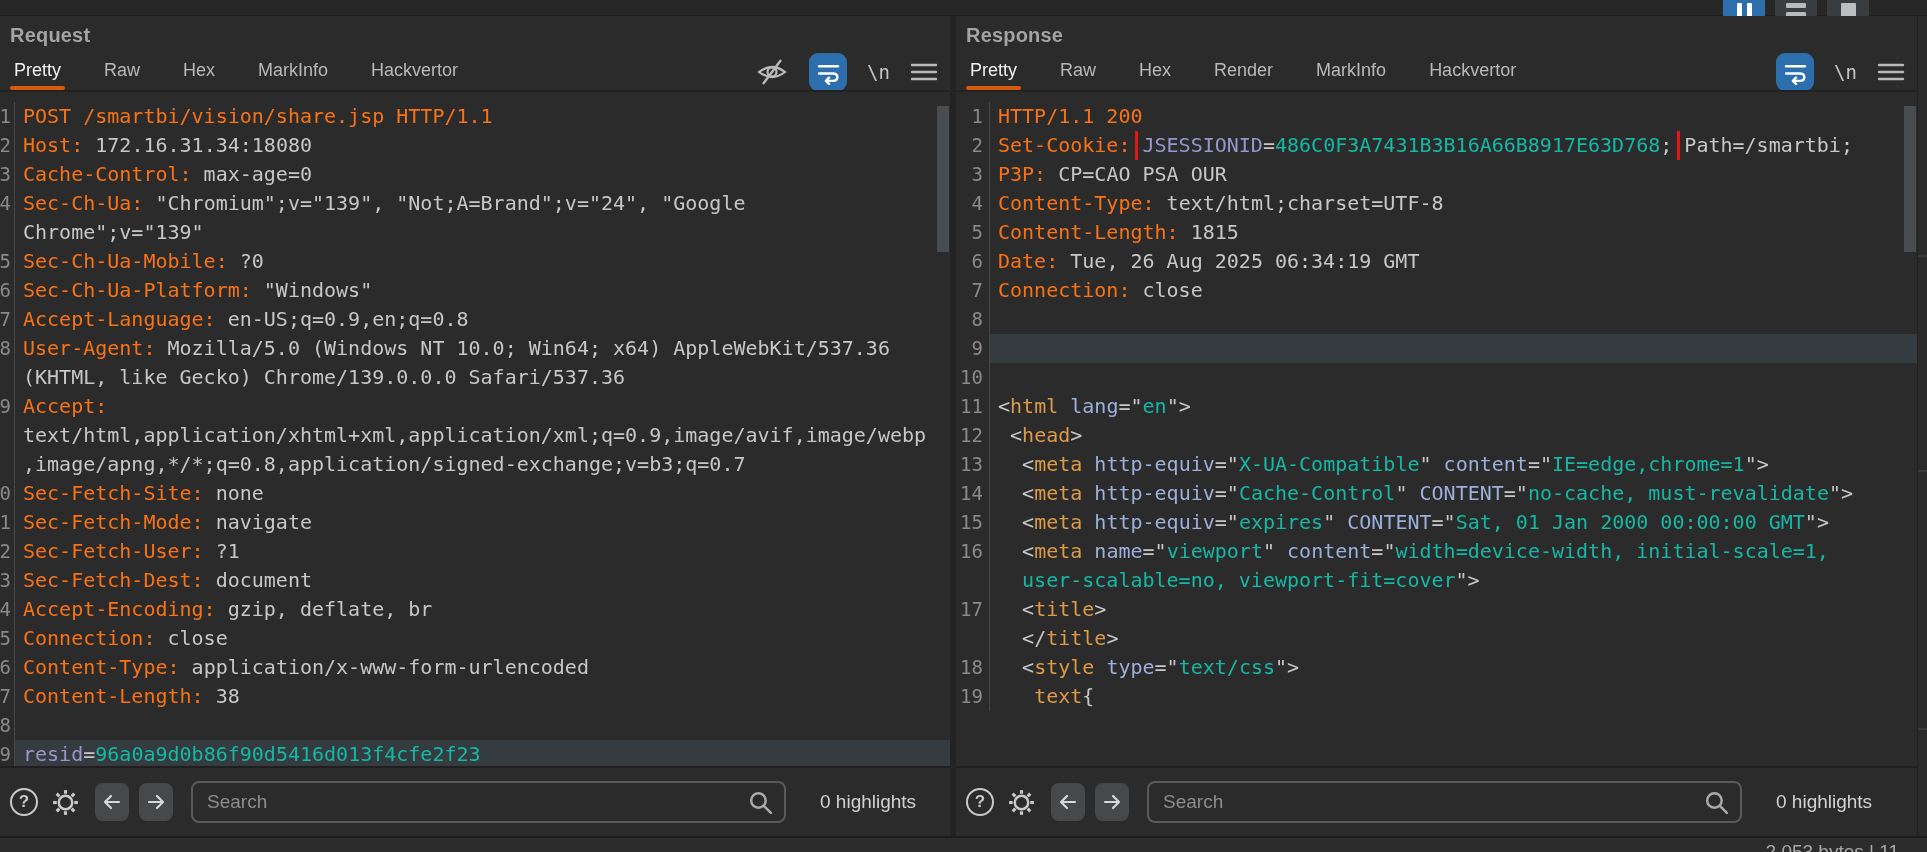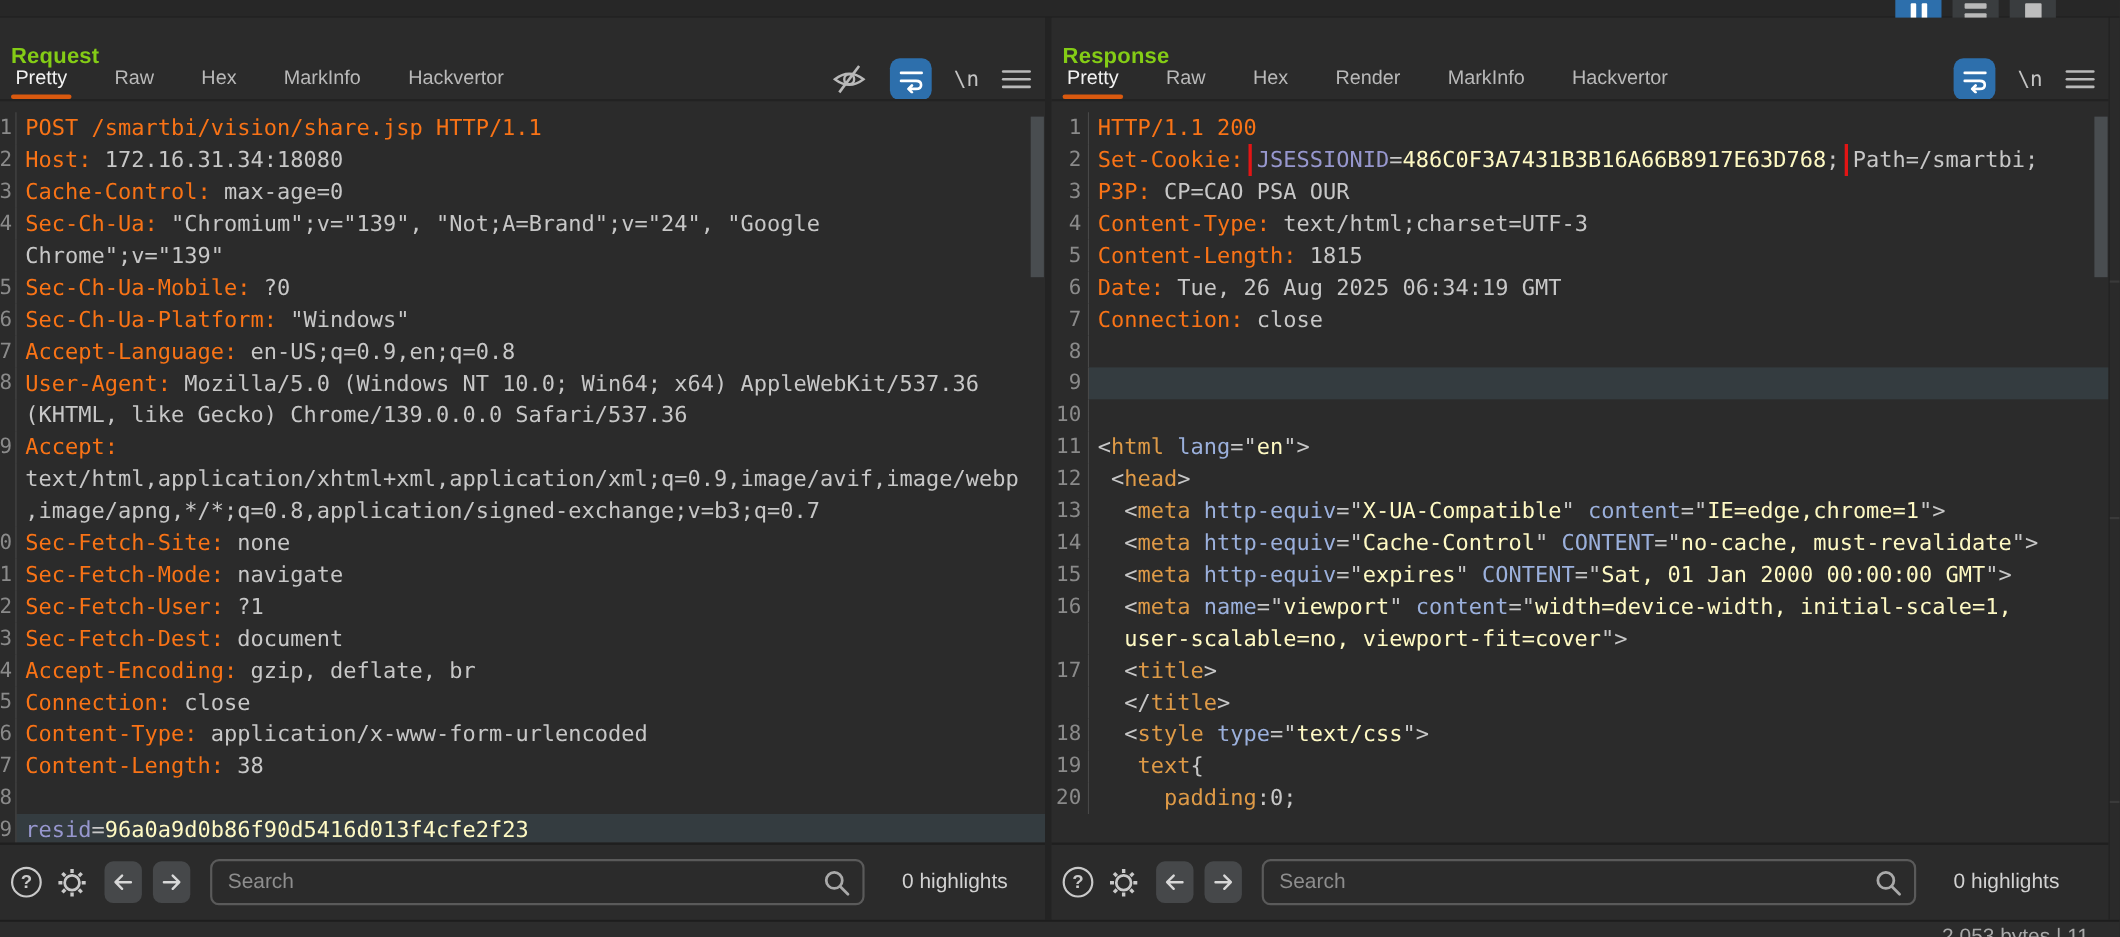--- a/index.html
+++ b/index.html
@@ -22,22 +22,22 @@
   
   .panels { display:flex; height:820px; }
   .panel { position:relative; background:#2b2b2b; }
   #panel-req { width:950px; }
   .vdivider { width:6px; background:#232323; }
   #panel-resp { width:961px; }
   .right-strip { width:10px; background:#2a2a2a; border-left:1px solid #222; position:relative; }
   .right-strip .mark { position:absolute; left:0; right:0; height:2px; background:#3a3a3a; }
 
   .panel-head { height:74px; position:relative; }
-  .panel-title { position:absolute; top:24px; left:10px; font-size:20px; font-weight:bold;
-                 color:#84cc16; letter-spacing:.2px; }
+  .panel-title { position:absolute; top:8px; left:10px; font-size:20px; font-weight:bold;
+                 color:#a3a3a3; letter-spacing:.2px; }
   .tabs-row { position:absolute; bottom:0; left:0; right:0; height:36px; display:flex; align-items:flex-end; }
   .tabs { display:flex; gap:39px; padding-left:12px; align-items:flex-end; }
   .tab { background:none; border:none; color:#b9b9b9; font-size:18px; font-family:inherit;
          padding:0 2px 9px; position:relative; cursor:pointer; }
   .tab.active { color:#f2f2f2; }
   .tab.active::after { content:""; position:absolute; left:-2px; right:-2px; bottom:0;
                        height:4px; background:#d9590f; border-radius:2px; }
   .tools { position:absolute; right:12px; top:0; height:100%; display:flex; align-items:center; gap:20px; }
   .toolbtn { background:none; border:none; padding:0; display:flex; align-items:center;
              justify-content:center; cursor:pointer; }
@@ -54,21 +54,21 @@
   .ln i { position:absolute; top:0; font-style:normal; line-height:29px; white-space:nowrap;
           font-family:"DejaVu Sans Mono", monospace; font-size:19px; color:#8a8a8a; }
   .req-ed .ln i { right:3px; }
   .resp-ed .ln i { right:6px; }
   .codecell { flex:1; padding-left:8px; font-family:"DejaVu Sans Mono", monospace; font-size:20px;
               line-height:29px; white-space:pre; overflow:hidden; }
   .crow.hl .codecell { background:#343c40; }
   .seg-nm { color:#f97316; }
   .seg-vl { color:#c7c7c7; }
   .seg-pn { color:#9797ce; }
-  .seg-gr { color:#fef9c3; }
+  .seg-gr { color:#14b8a6; }
   .seg-tg { color:#de9a47; }
   .seg-at { color:#9bb0dc; }
   .seg-pu { color:#c7c7c7; }
   .redbox { outline:3px solid #e31515; outline-offset:5px; }
   .vscroll { position:absolute; top:0; right:0; width:14px; bottom:0; }
   .vscroll .thumb { position:absolute; top:14px; left:1px; width:12px; height:146px; background:#494d50; }
 
   
   .searchbar { position:absolute; bottom:0; left:0; right:0; height:70px; border-top:2px solid #1f1f1f;
                display:flex; align-items:center; padding:0 10px; }
@@ -397,21 +397,21 @@
         <div class="crow">
           <span class="ln">
             <i>3</i>
           </span>
           <span class="codecell"><span class="seg-nm">P3P:</span><span class="seg-vl"> CP=CAO PSA OUR</span></span>
         </div>
         <div class="crow">
           <span class="ln">
             <i>4</i>
           </span>
-          <span class="codecell"><span class="seg-nm">Content-Type:</span><span class="seg-vl"> text/html;charset=UTF-3</span></span>
+          <span class="codecell"><span class="seg-nm">Content-Type:</span><span class="seg-vl"> text/html;charset=UTF-8</span></span>
         </div>
         <div class="crow">
           <span class="ln">
             <i>5</i>
           </span>
           <span class="codecell"><span class="seg-nm">Content-Length:</span><span class="seg-vl"> 1815</span></span>
         </div>
         <div class="crow">
           <span class="ln">
             <i>6</i>
@@ -500,26 +500,20 @@
           <span class="ln">
             <i>18</i>
           </span>
           <span class="codecell"><span class="seg-vl">  </span><span class="seg-pu">&lt;</span><span class="seg-tg">style</span><span class="seg-vl"> </span><span class="seg-at">type</span><span class="seg-pu">="</span><span class="seg-gr">text/css</span><span class="seg-pu">"&gt;</span></span>
         </div>
         <div class="crow">
           <span class="ln">
             <i>19</i>
           </span>
           <span class="codecell"><span class="seg-vl">   </span><span class="seg-tg">text</span><span class="seg-pu">{</span></span>
-        </div>
-        <div class="crow">
-          <span class="ln">
-            <i>20</i>
-          </span>
-          <span class="codecell"><span class="seg-vl">     </span><span class="seg-tg">padding</span><span class="seg-pu">:0;</span></span>
         </div>
       </div>
     <div class="searchbar">
       <button class="helpicon">
           <span>?</span>
         </button>
       <button class="toolbtn gearbtn">
         <svg width="31" height="31" viewBox="0 0 30 30" fill="none" stroke="#c9c9c9">
           <circle cx="15" cy="15" r="6.5" stroke-width="2.4"></circle>
           <g stroke-width="3">

